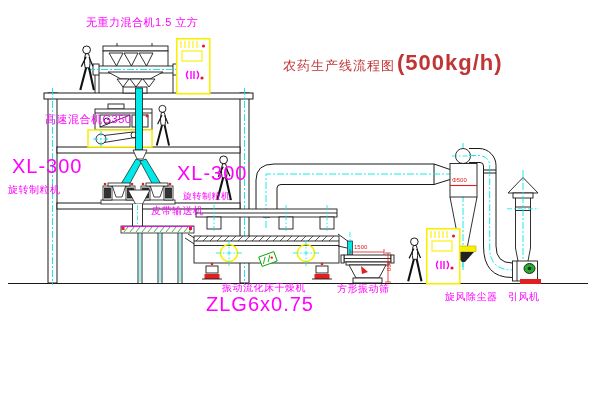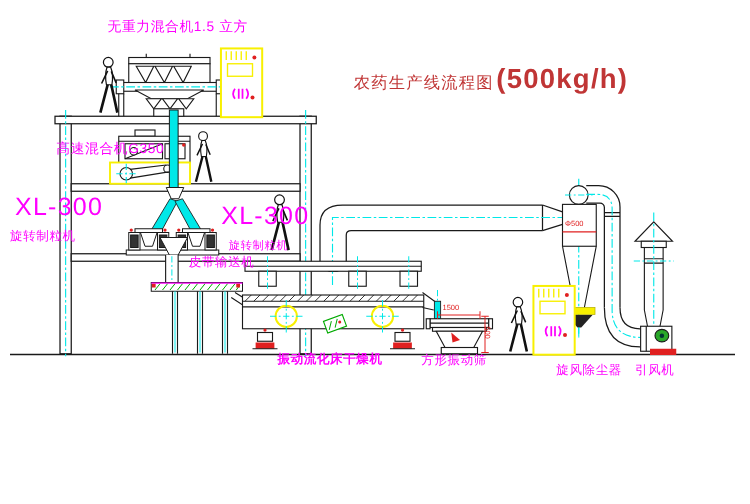--- a/index.html
+++ b/index.html
@@ -284,21 +284,22 @@
   <span class="t2">(500kg/h)</span>
 </div>
 
 <div class="lbl" style="left:86px;top:17px;font-size:11px;">无重力混合机1.5 立方</div>
 <div class="lbl" style="left:45px;top:114px;font-size:11px;">高速混合机G350</div>
 <div class="lbl model" style="left:12px;top:156px;">XL-300</div>
 <div class="lbl small" style="left:8px;top:185px;">旋转制粒机</div>
 <div class="lbl model" style="left:177px;top:163px;">XL-300</div>
 <div class="lbl tiny" style="left:183px;top:192px;">旋转制粒机</div>
 <div class="lbl small" style="left:151px;top:206px;">皮带输送机</div>
-<div class="lbl small" style="left:222px;top:283px;font-weight:bold;">振动流化床干燥机</div>
+<div class="lbl small" style="left:222px;top:283px;">振动流化床干燥机</div>
+<div class="lbl model" style="left:206px;top:294px;">ZLG6x0.75</div>
 <div class="lbl small" style="left:337px;top:284px;">方形振动筛</div>
 <div class="lbl small" style="left:445px;top:292px;">旋风除尘器</div>
 <div class="lbl small" style="left:508px;top:292px;">引风机</div>
 
 <div class="dim" style="left:452px;top:177px;font-size:6px;">Φ500</div>
 <div class="dim" style="left:354px;top:244px;font-size:6px;">1500</div>
 <div class="dim rot90" style="left:392px;top:261px;font-size:6px;">500</div>
 
 </div>
 

